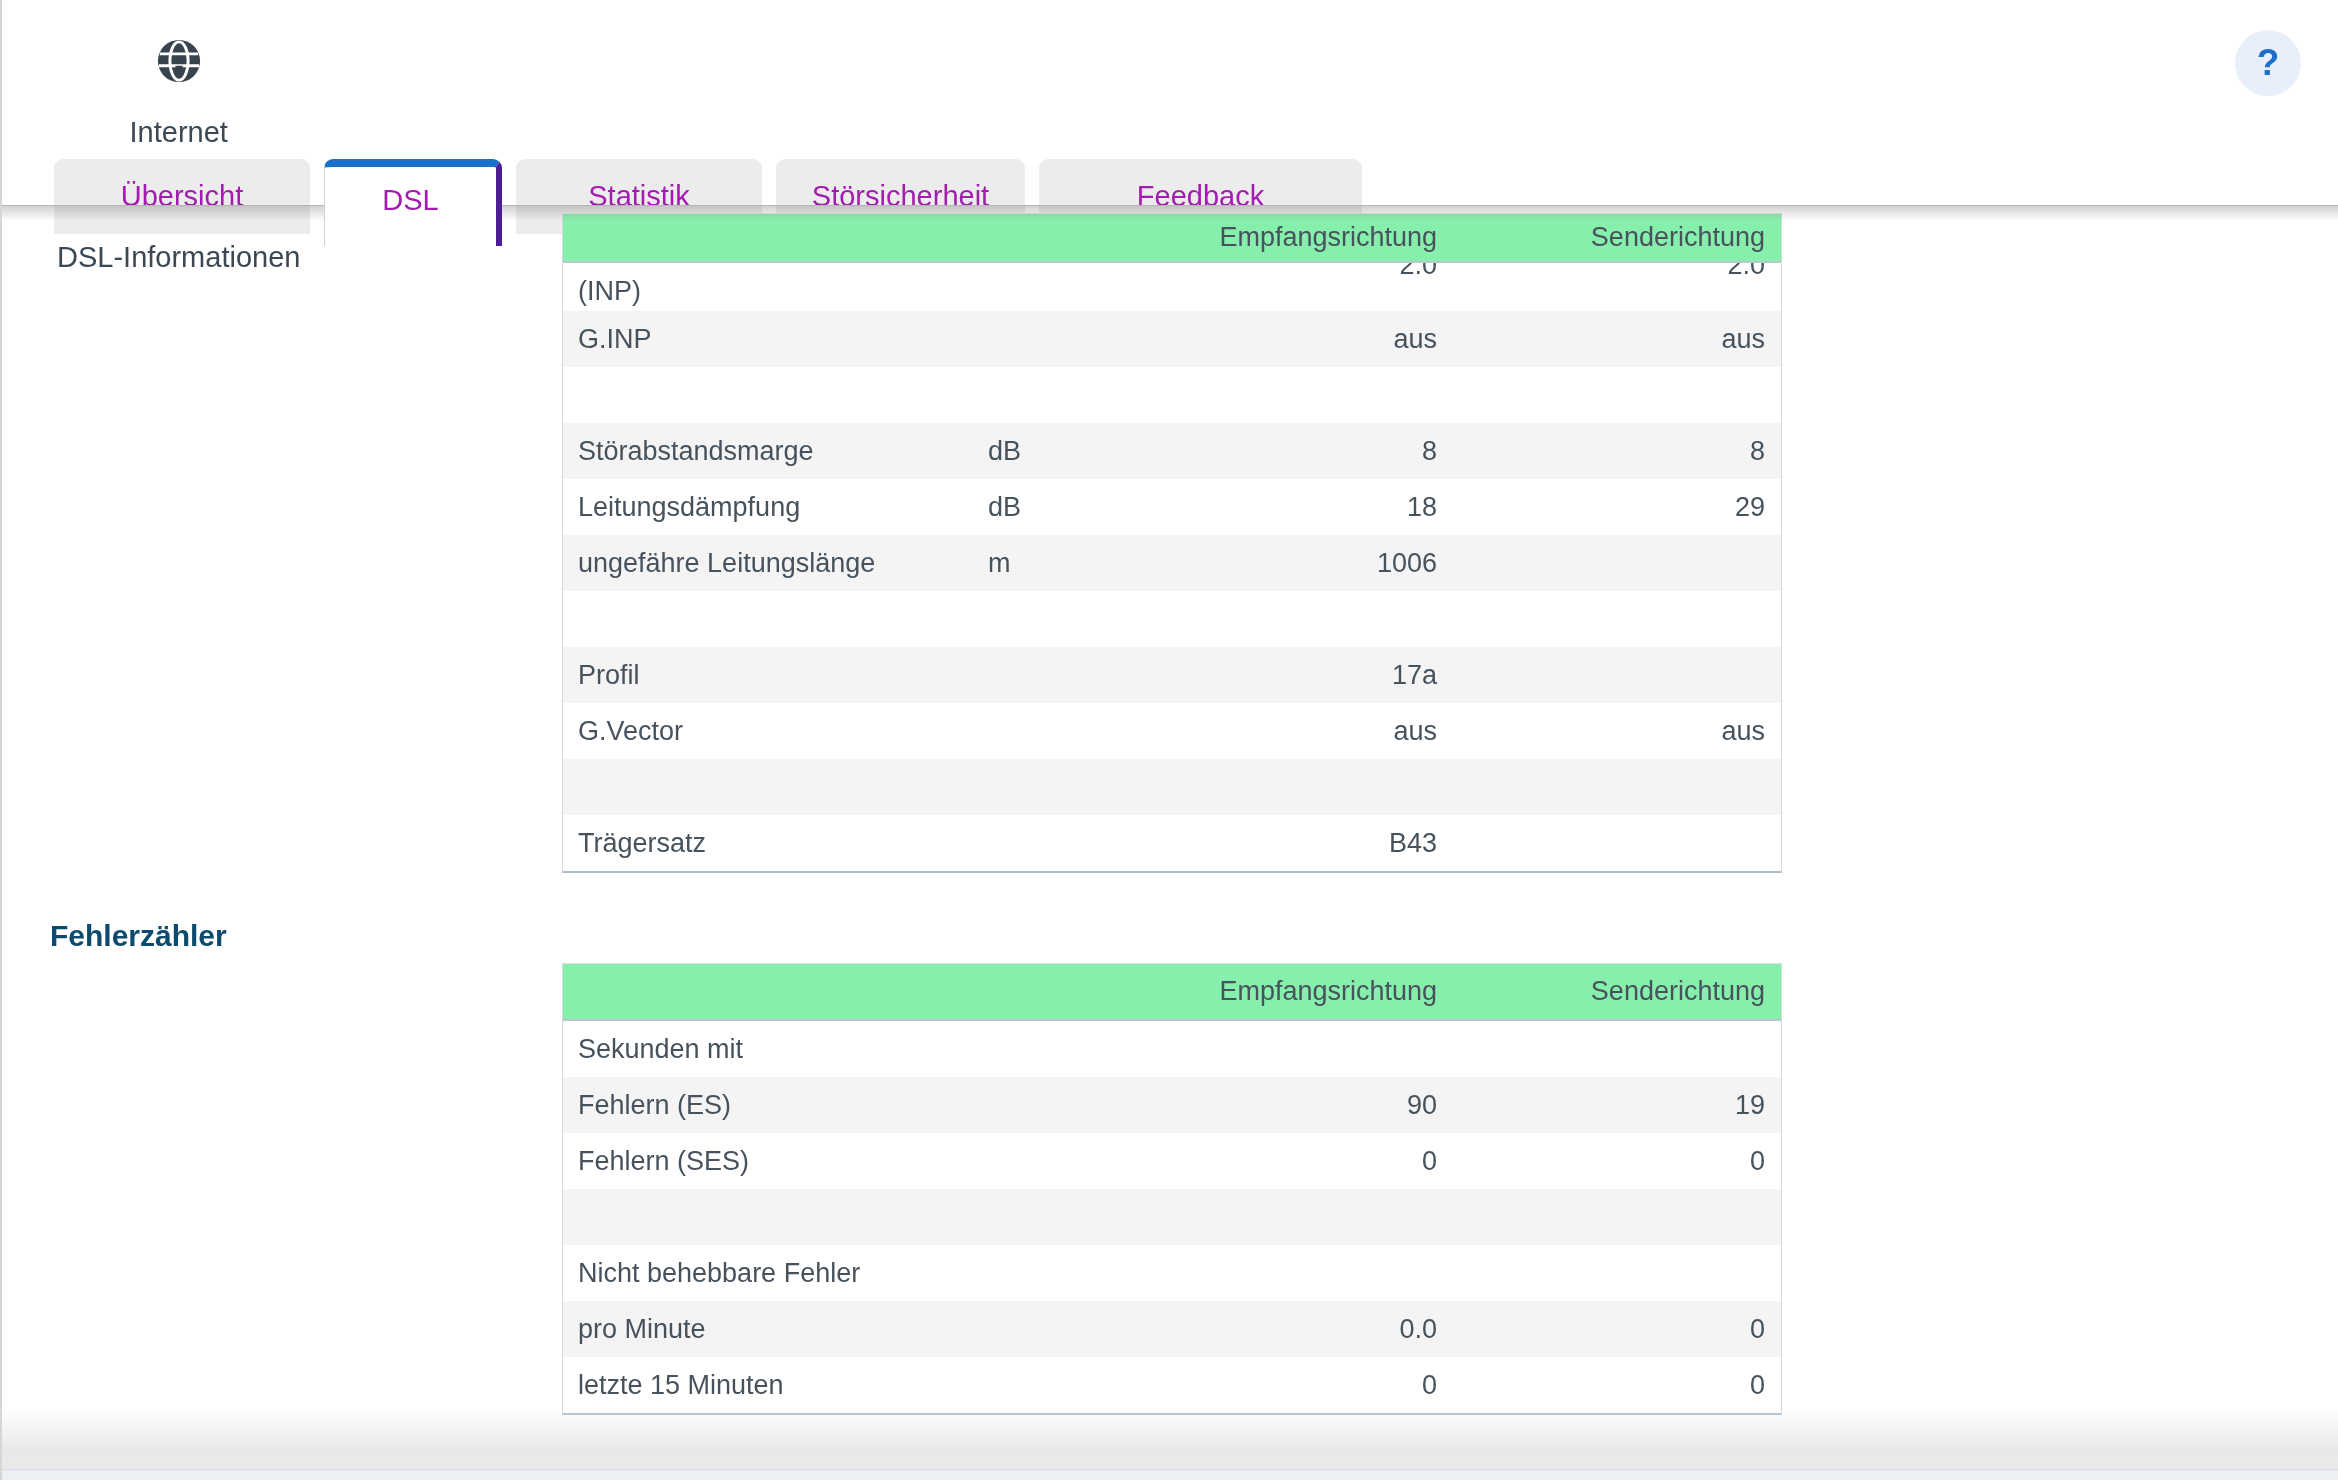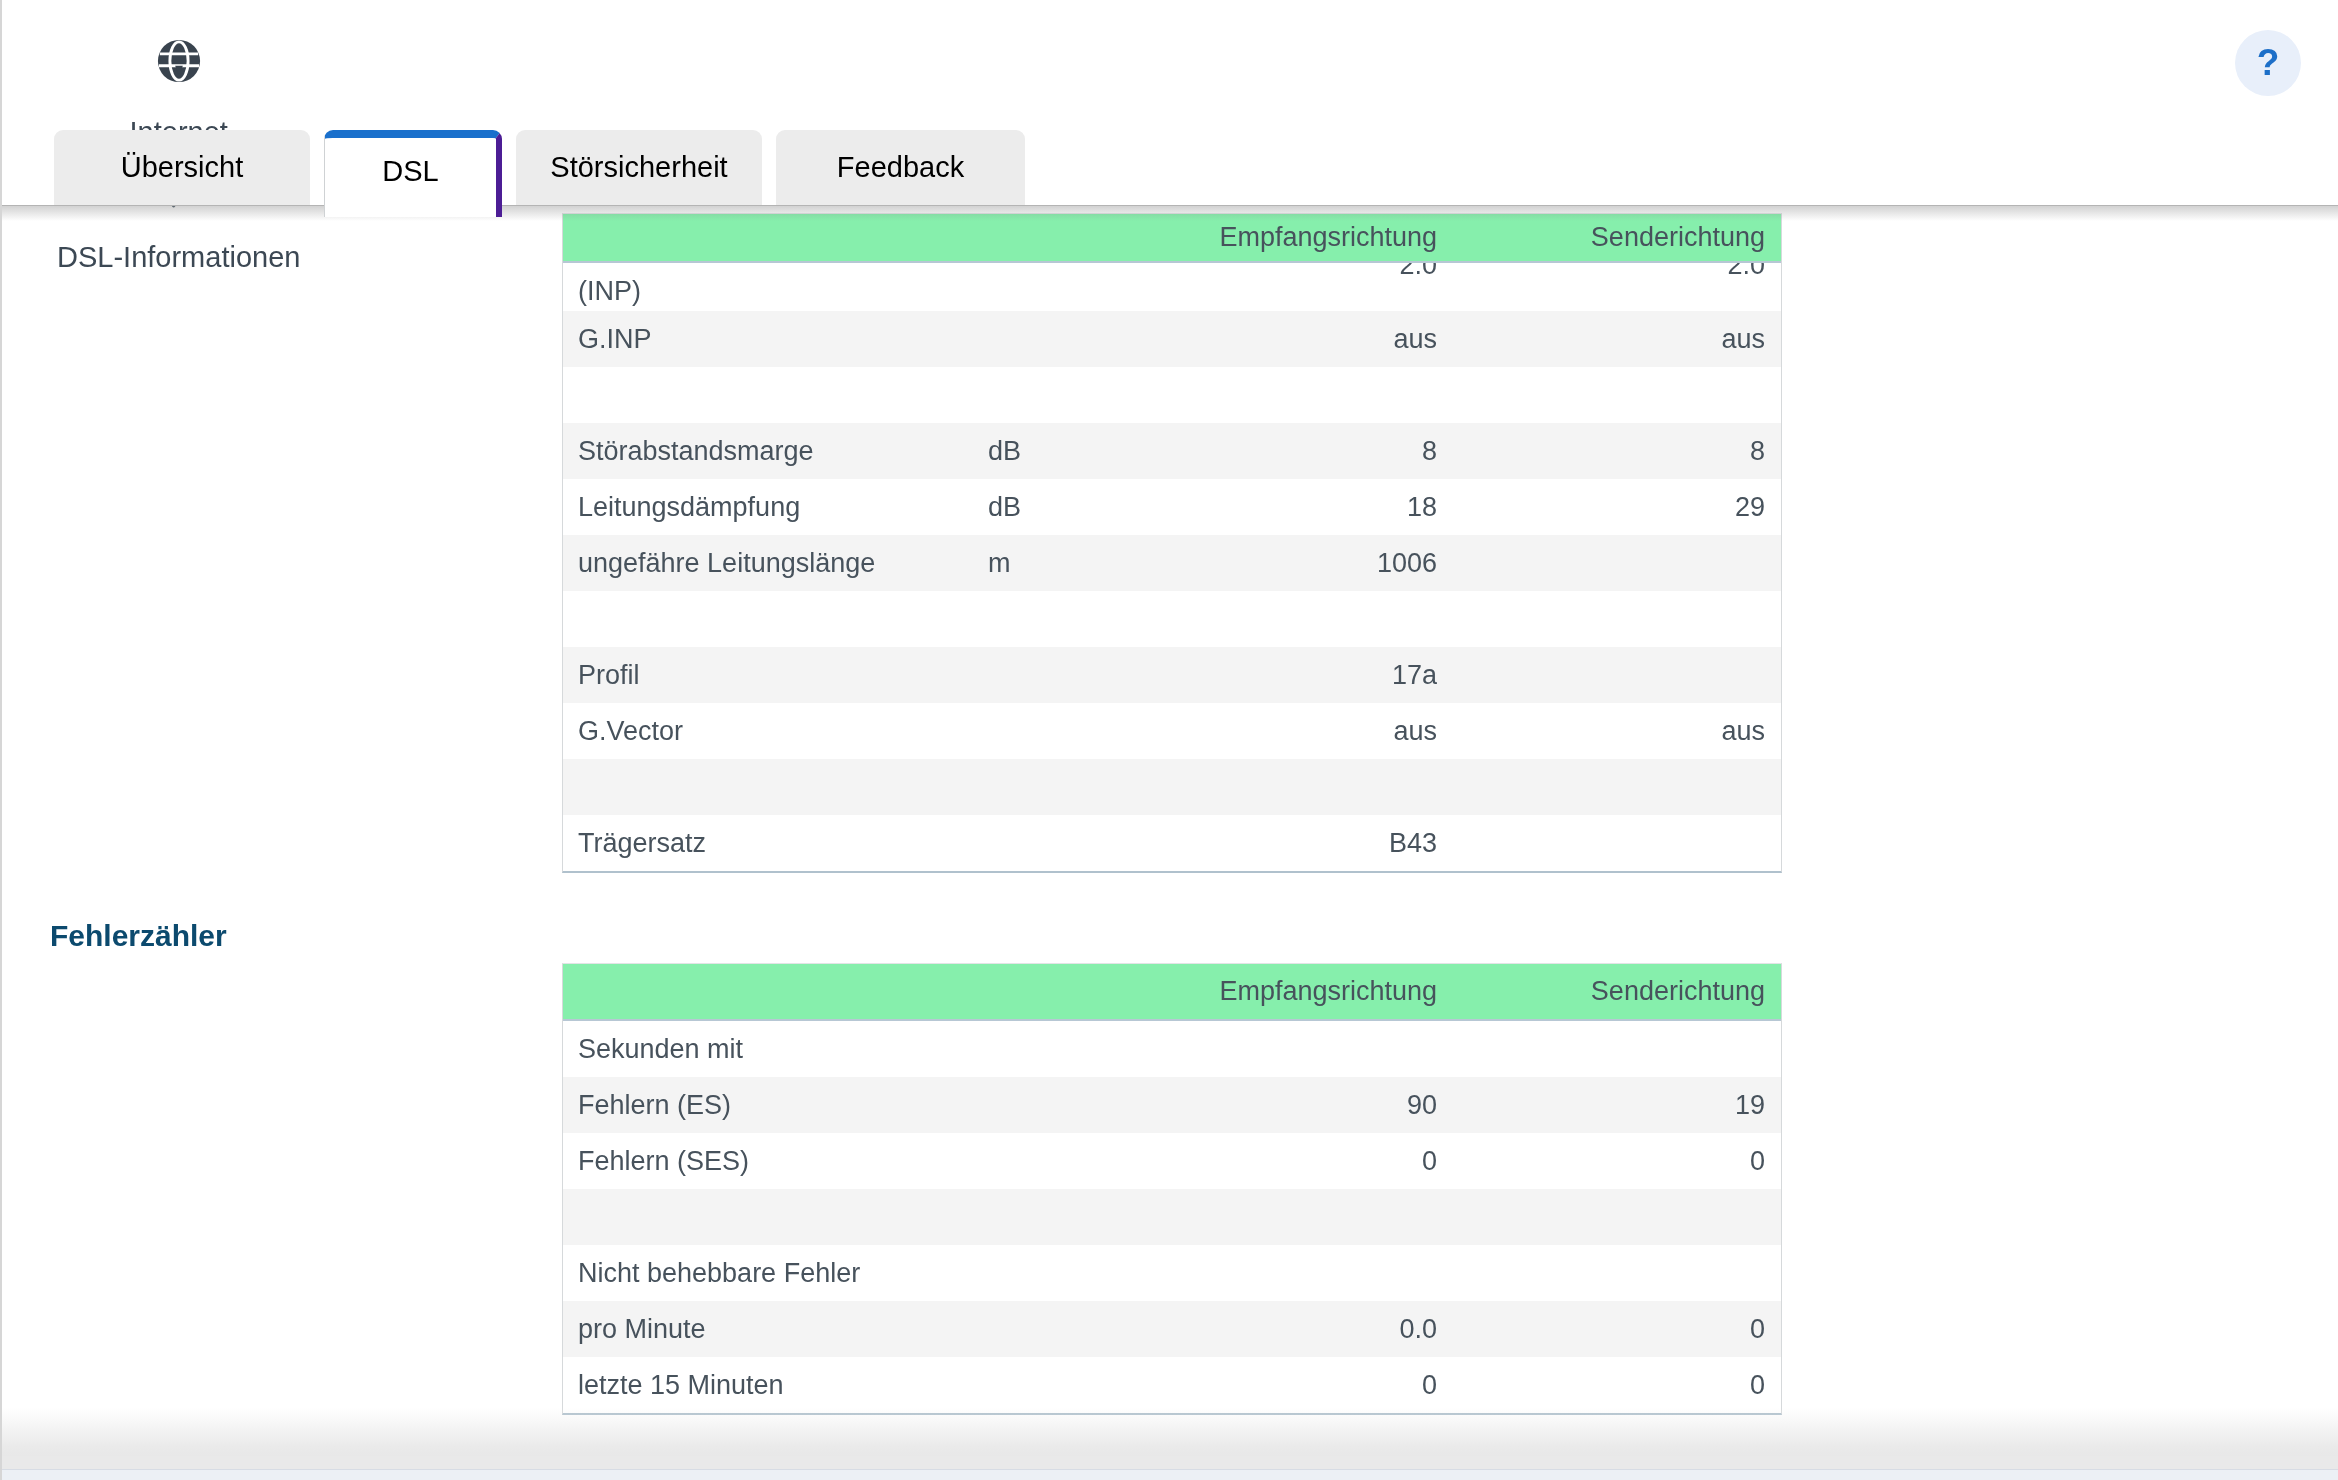--- a/index.html
+++ b/index.html
@@ -12,22 +12,22 @@
   .crumbs{position:absolute;left:55px;top:38px;display:flex;align-items:center;gap:32px;flex-direction:column;}
   .crumb-text{font-size:29px;color:#3c4854;white-space:nowrap;}
   .crumb-sep{display:flex;align-items:center;}
   .help-btn{position:absolute;left:2233px;top:30px;width:66px;height:66px;border-radius:50%;
             background:#e8effa;border:none;color:#1d6fc8;font-size:37px;font-weight:bold;
             font-family:inherit;display:flex;align-items:center;justify-content:center;cursor:pointer;}
 
   
   .tabbar{position:absolute;top:130px;left:52px;display:flex;gap:14px;align-items:flex-start;}
   .tab{box-sizing:border-box;height:75px;background:#ececec;border:none;border-radius:9px 9px 0 0;
-       font-family:inherit;font-size:29px;color:#000000;display:flex;align-items:center;
-       justify-content:center;cursor:pointer;}
+       font-family:inherit;font-size:29px;color:#a21caf;display:flex;align-items:center;
+       justify-content:center;cursor:pointer;margin-top:29px;}
   .tab:nth-of-type(1){width:256px;}
   .tab:nth-of-type(2){width:178px;}
   .tab:nth-of-type(3){width:246px;}
   .tab:nth-of-type(4){width:249px;}
   .tab:nth-of-type(5){width:323px;}
   .tab:nth-of-type(6){width:256px;}
   .tab.active{background:#ffffff;border-top:8px solid #1a70cc;border-left:1px solid #cfd2d4;
               border-right:6px solid #4c1d95;height:87px;align-items:flex-start;padding-top:17px;
               position:relative;z-index:2;}
   .shadow-band{position:absolute;top:205px;left:0;right:0;height:15px;z-index:1;
@@ -90,20 +90,21 @@
         </svg>
       </span>
       <span class="crumb-text">DSL-Informationen</span>
     </div>
     <button class="help-btn">?</button>
   </div>
 
   <nav class="tabbar">
       <button class="tab">Übersicht</button>
       <button class="tab active">DSL</button>
+      <button class="tab">Statistik</button>
       <button class="tab">Störsicherheit</button>
       <button class="tab">Feedback</button>
     </nav>
   <div class="shadow-band"></div>
 
   <div class="table1-wrap">
     <table class="t1">
       <colgroup>
           <col class="c-label">
           <col class="c-unit">

